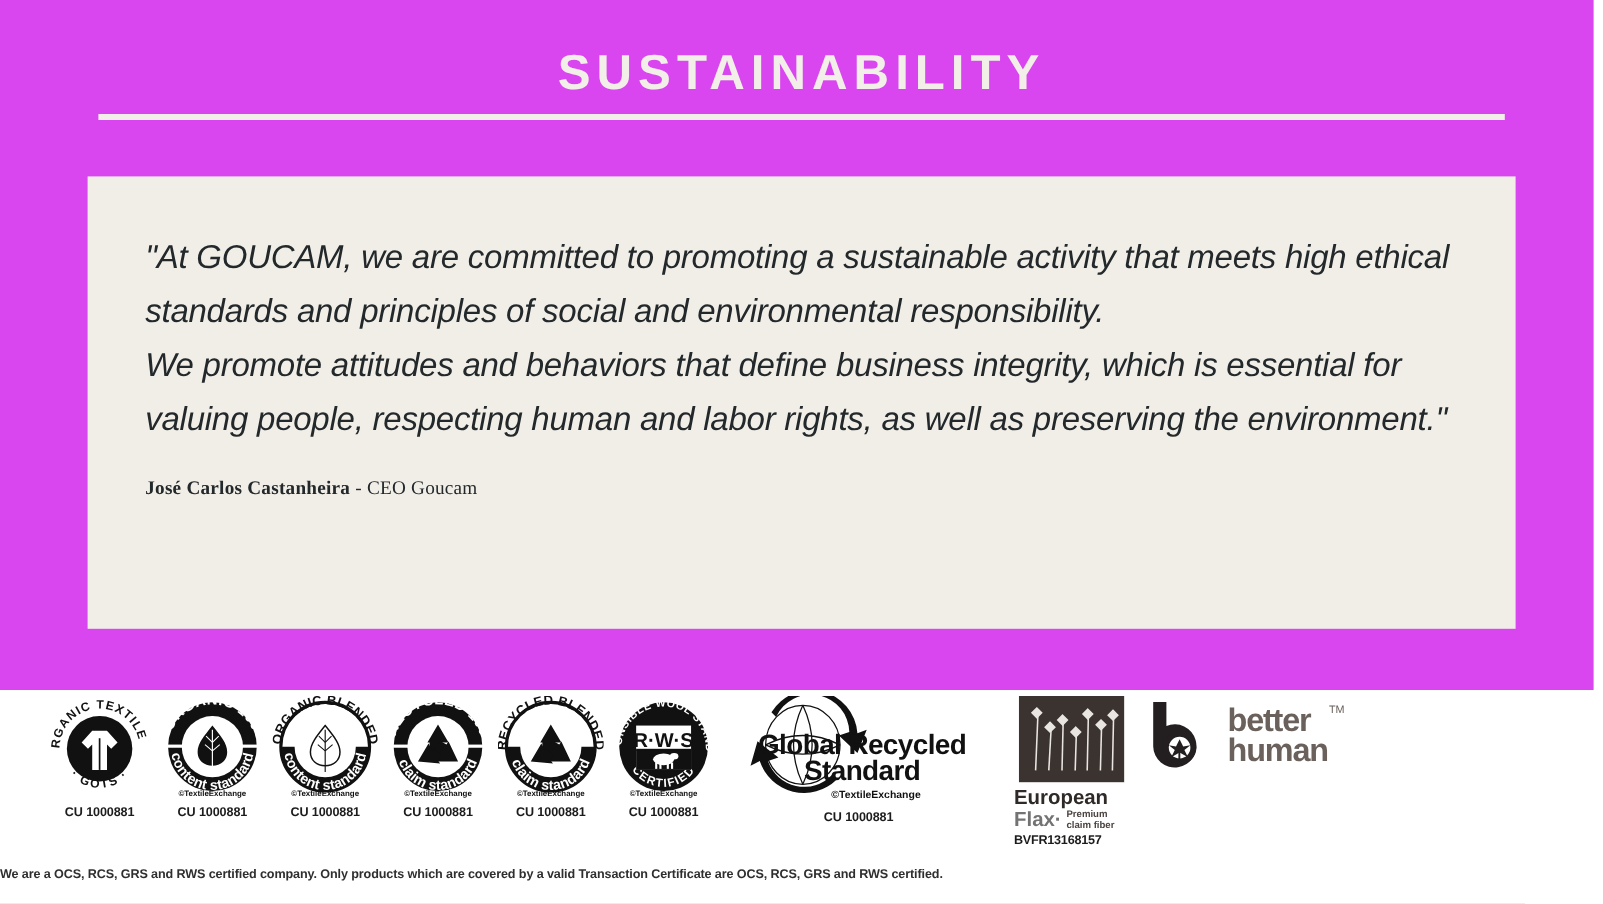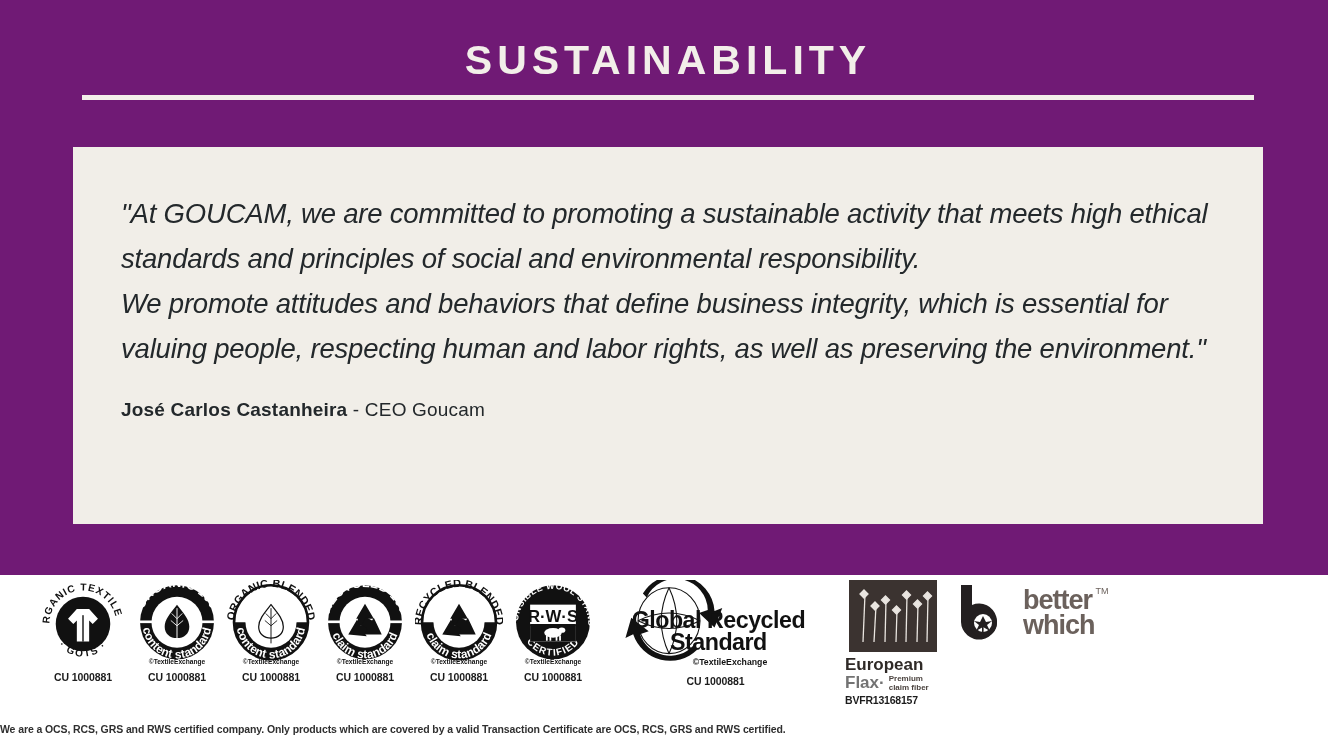--- a/index.html
+++ b/index.html
@@ -8,21 +8,21 @@
     background:#ffffff;
     font-family:"Liberation Sans", sans-serif;
     overflow:hidden;
     position:relative;
   }
   .slide{position:absolute;inset:0;}
 
   
   .hero{
     position:absolute;left:0;top:0;width:1328px;height:575px;
-    background:#701a75;
+    background:#d946ef;
   }
   .slide-title{
     position:absolute;left:0;top:40px;width:1336px;
     text-align:center;
     color:#f2efe9;
     font-size:41px;
     font-weight:bold;
     letter-spacing:5px;
     line-height:1;
     white-space:nowrap;
@@ -44,23 +44,24 @@
     font-size:27.5px;
     font-style:italic;
     line-height:45px;
     letter-spacing:-0.2px;
     margin:0;
   }
   .quote-para{margin:0;}
   .quote-para + .quote-para{margin-top:0;}
   .attribution{
     margin-top:28px;
-    font-size:19px;
+    font-size:16px;
     color:#23282b;
     letter-spacing:0.2px;
+    font-family:Liberation Serif, serif;
   }
   .attribution .author{font-weight:bold;}
   .attribution .role{font-weight:normal;}
 
   
   .cert-band{
     position:absolute;left:0;top:575px;width:1336px;height:178px;
     background:#ffffff;
   }
   .cert-row{
@@ -330,21 +331,21 @@
             <svg class="bc-mark" viewBox="0 0 62 62">
               <path d="M8,4 L8,44 A18,18 0 1 0 26,26 A18,18 0 0 0 8,44 Z" fill="none"></path>
               <path d="M6,3 h11 v20 a18,18 0 1 1 -11,17 z" fill="#231f20"></path>
               <circle cx="28" cy="41" r="14" fill="#231f20"></circle>
               <circle cx="28" cy="41" r="9" fill="#fff"></circle>
               <path d="M28,34 l3,6 6,-1 -5,4 3,6 -7,-4 -7,4 3,-6 -5,-4 6,1 z" fill="#231f20"></path>
               <rect x="27" y="40" width="1.6" height="14" fill="#231f20"></rect>
             </svg>
             <div class="bc-words">
               <div class="bc-better">better</div>
-              <div class="bc-cotton">which</div>
+              <div class="bc-cotton">human</div>
               <div class="bc-tm">TM</div>
             </div>
           </div>
 
         </div>
 
       </div>
     </div>
 
     <div class="cert-note">We are a OCS, RCS, GRS and RWS certified company. Only products which are covered by a valid Transaction Certificate are OCS, RCS, GRS and RWS certified.</div>

